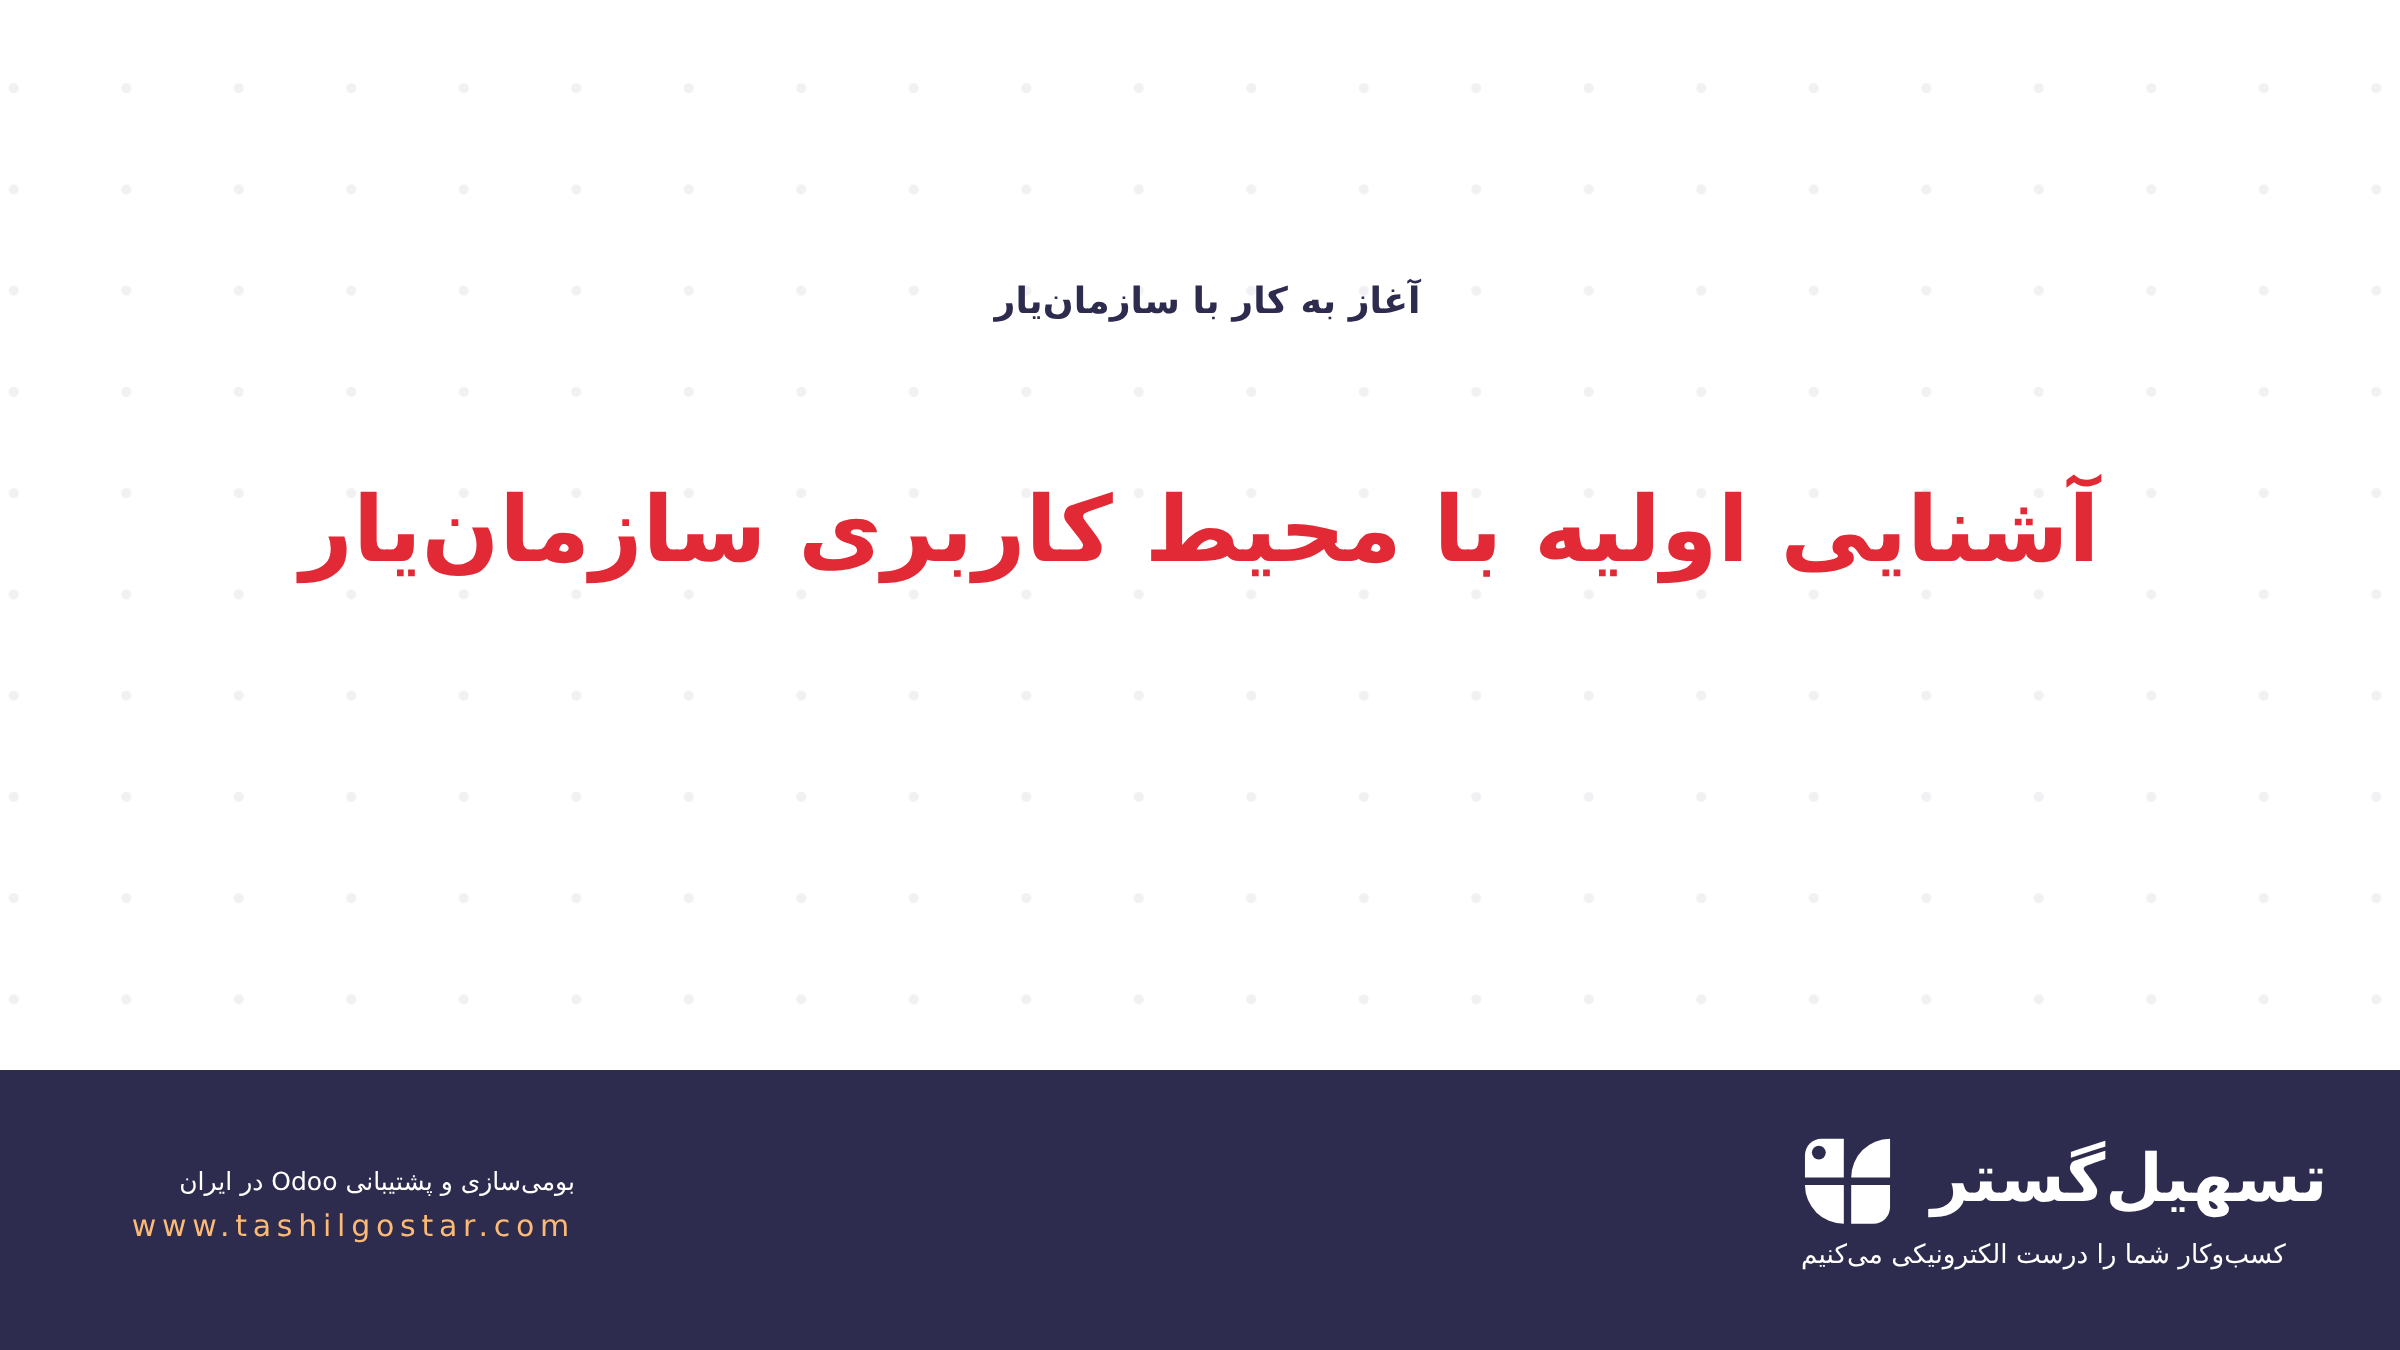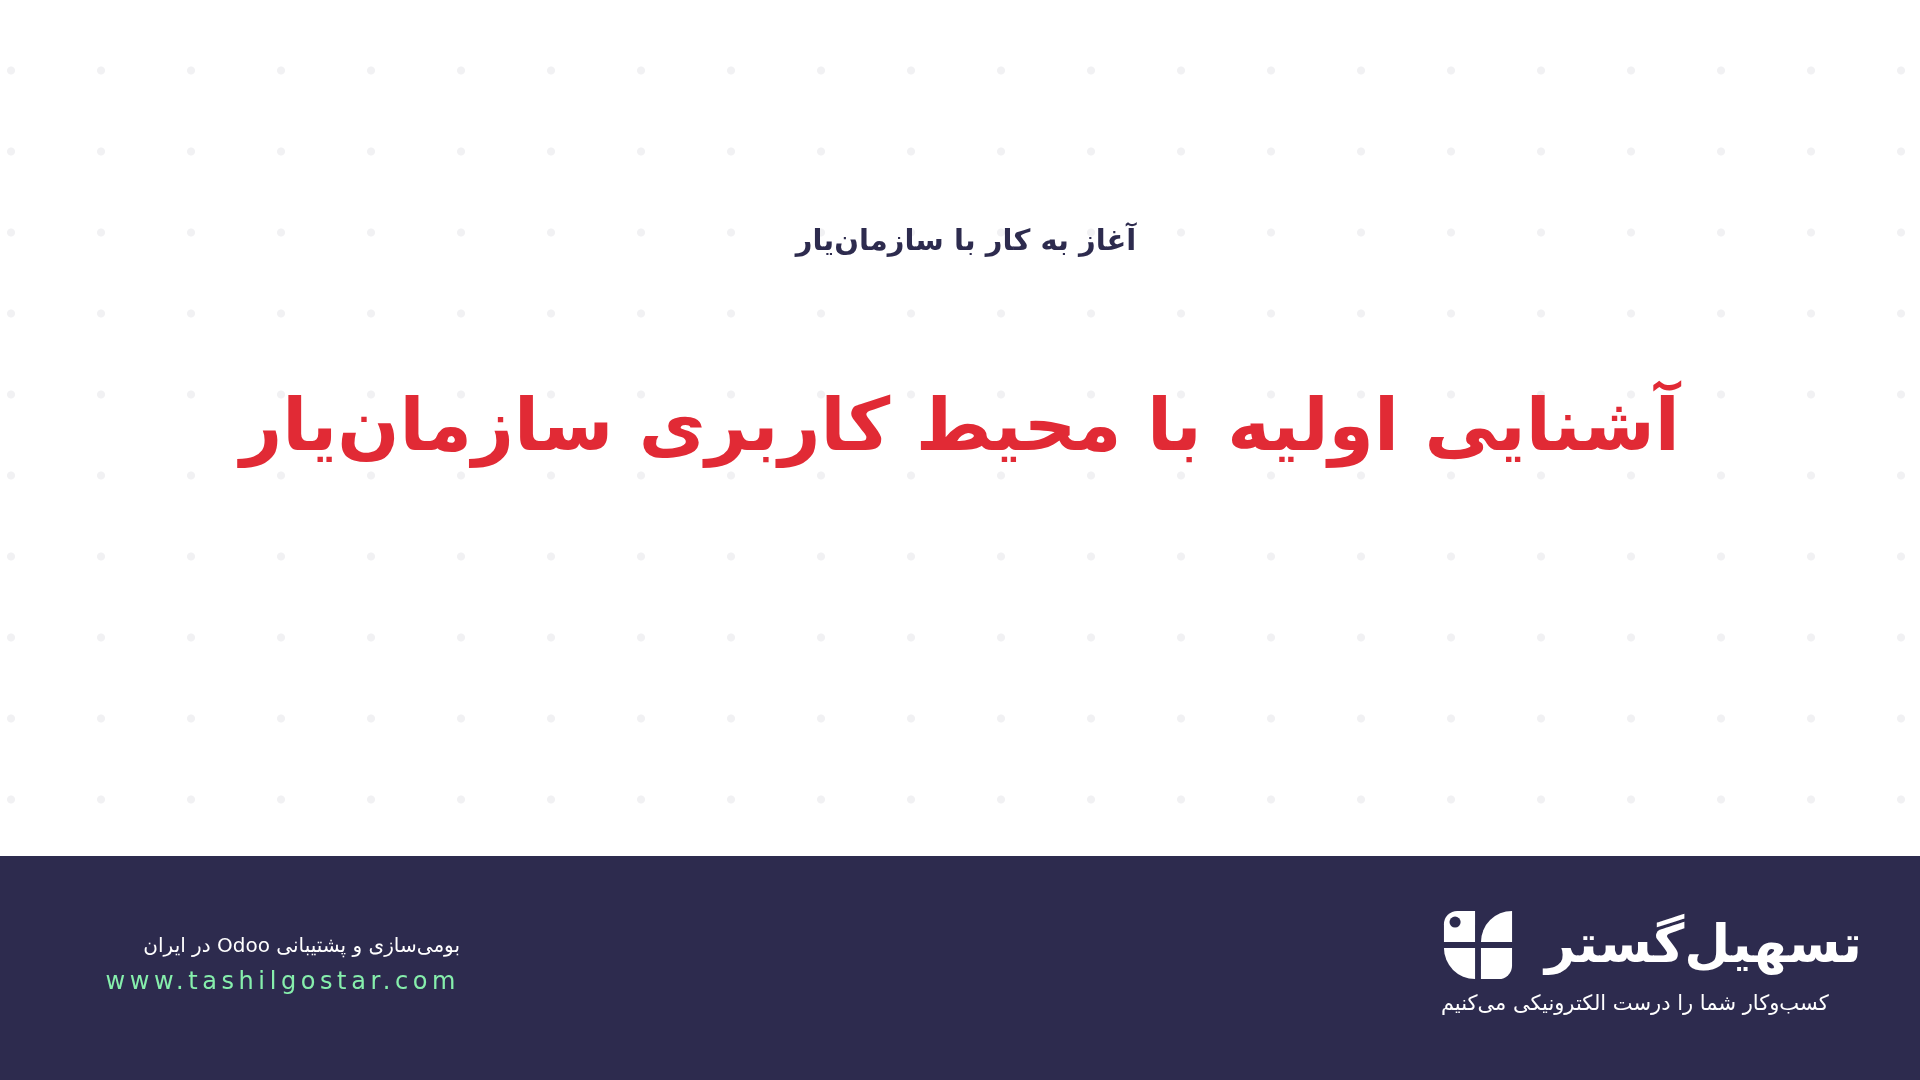--- a/index.html
+++ b/index.html
@@ -98,21 +98,21 @@
     font-weight: 400;
     color: #ffffff;
     line-height: 1.35;
     white-space: nowrap;
   }
 
   .footer-url {
     margin-top: 8px;
     font-size: 24px;
     font-weight: 400;
-    color: #86efac;
+    color: #fdba74;
     letter-spacing: 4.6px;
     direction: ltr;
     text-align: right;
     white-space: nowrap;
   }
 
   
   .logo-lockup {
     position: absolute;
     right: 58px;

